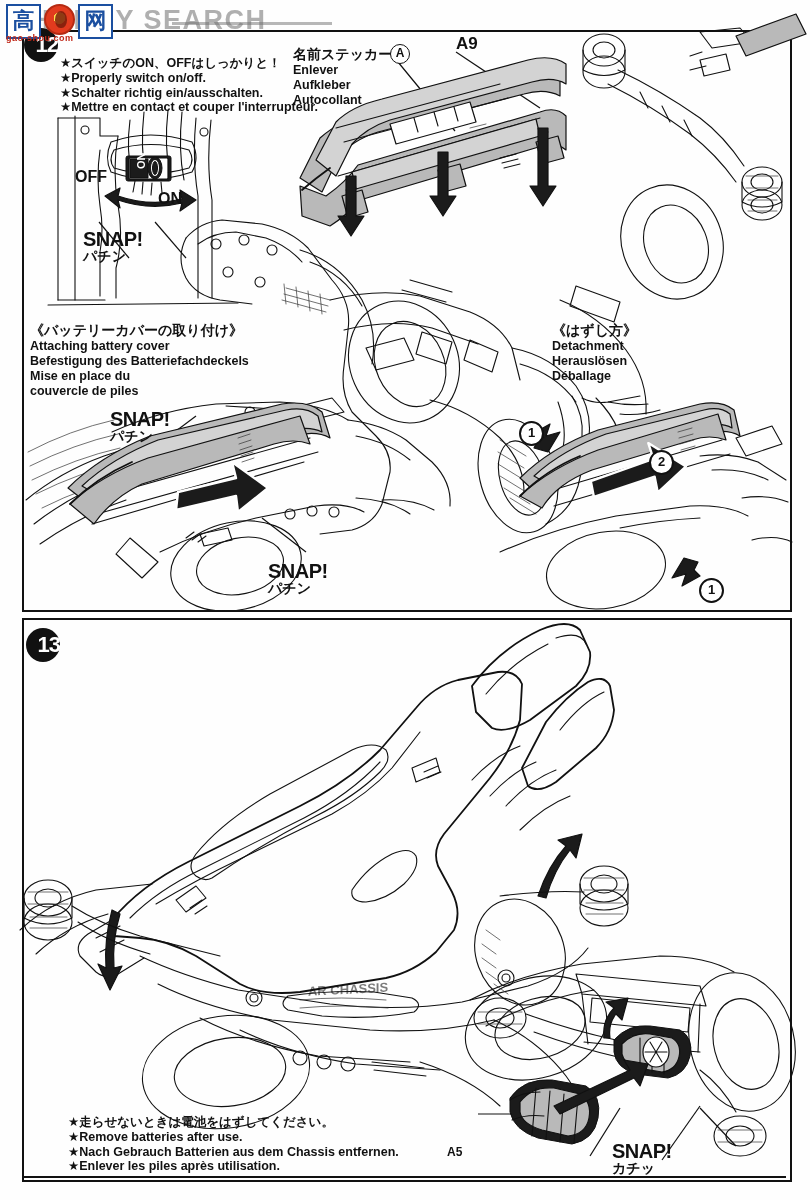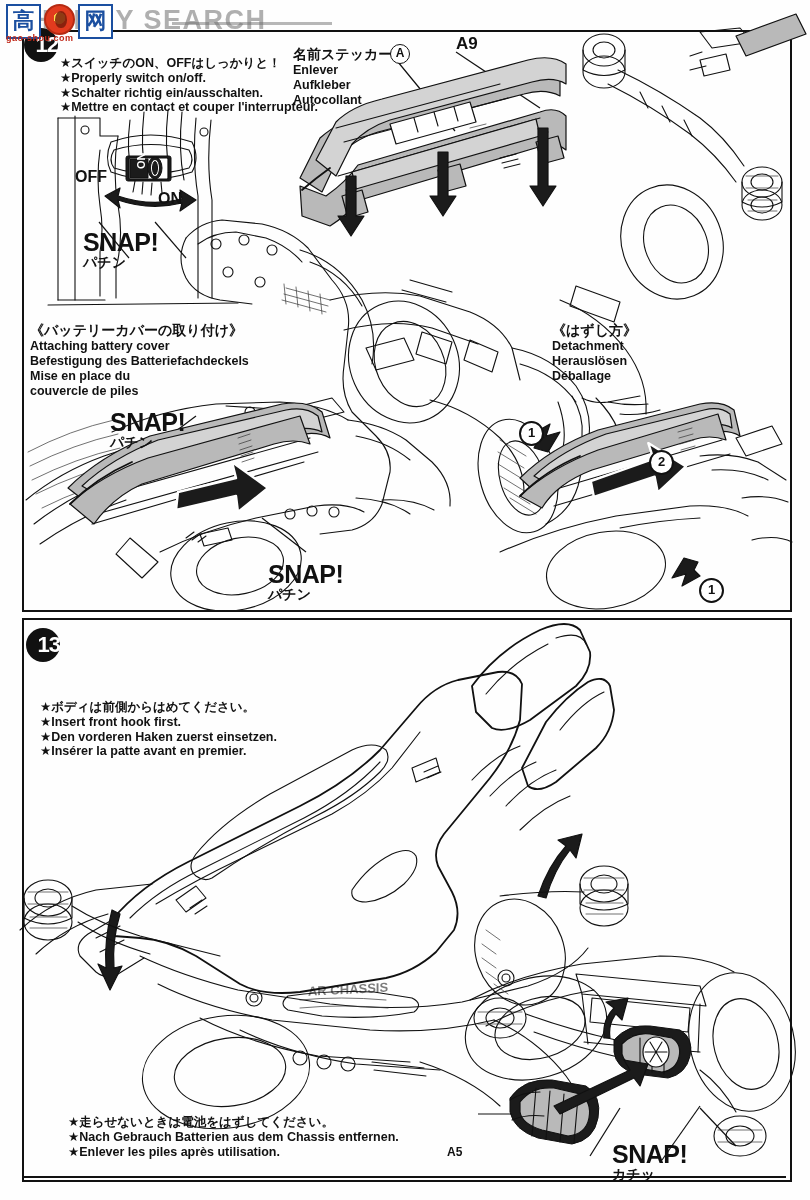--- a/index.html
+++ b/index.html
@@ -45,21 +45,21 @@
   
   .tb{position:absolute;z-index:22;line-height:1.18;}
   .tb .ln{white-space:nowrap;font-size:12.5px;font-weight:700;color:#111;}
   .tb .ln.jp{font-size:12.5px;}
 
   .hdr{position:absolute;z-index:22;line-height:1.2;}
   .hdr .jp{font-size:14px;font-weight:700;white-space:nowrap;}
   .hdr .ln{font-size:12.5px;font-weight:700;white-space:nowrap;}
 
   .callout{position:absolute;z-index:25;}
-  .callout .big{font-size:25px;font-weight:700;letter-spacing:-.5px;font-family:"Liberation Sans",sans-serif;}
+  .callout .big{font-size:20px;font-weight:700;letter-spacing:-.5px;font-family:"Liberation Sans",sans-serif;}
   .callout .sub{font-size:14px;font-weight:700;margin-top:-3px;}
 
   .partlbl{position:absolute;z-index:25;font-size:17px;font-weight:700;}
   .lblsm{position:absolute;z-index:25;font-size:13px;font-weight:700;white-space:nowrap;}
 
   .circnum{position:absolute;z-index:26;width:21px;height:21px;border:2px solid #111;border-radius:50%;
            text-align:center;line-height:19px;font-size:13px;font-weight:700;background:#fff;}
   .circA{position:absolute;z-index:26;width:18px;height:18px;border:1.6px solid #111;border-radius:50%;
            text-align:center;line-height:16px;font-size:12px;font-weight:700;background:#fff;}
 
@@ -354,29 +354,24 @@
       <path class="ln1" d="M742 498 Q768 494 788 502"></path>
       <path class="ln1" d="M752 540 Q776 534 792 542"></path>
       <path class="ln1" d="M736 438 L772 426 L782 444 L746 456 Z"></path>
 
       <path class="leader" d="M544 438 L536 428"></path>
     </g>
   </svg>
 
   <div class="step-badge" id="badge13">13</div>
 
-  <div class="tb" style="left:40px;top:700px;">
-    <div class="ln jp">★ボディは前側からはめてください。</div>
-    <div class="ln">★Insert front hook first.</div>
-    <div class="ln">★Den vorderen Haken zuerst einsetzen.</div>
-    <div class="ln">★Insérer la patte avant en premier.</div>
-  </div>
 
   <div class="tb" style="left:68px;top:1115px;">
     <div class="ln jp">★走らせないときは電池をはずしてください。</div>
+    <div class="ln">★Remove batteries after use.</div>
     <div class="ln">★Nach Gebrauch Batterien aus dem Chassis entfernen.</div>
     <div class="ln">★Enlever les piles après utilisation.</div>
   </div>
 
   <div class="partlbl" style="left:447px;top:1145px;font-size:12px;">A5</div>
   <div class="callout" style="left:612px;top:1140px;">
     <div class="big">SNAP!</div>
     <div class="sub">カチッ</div>
   </div>
 

